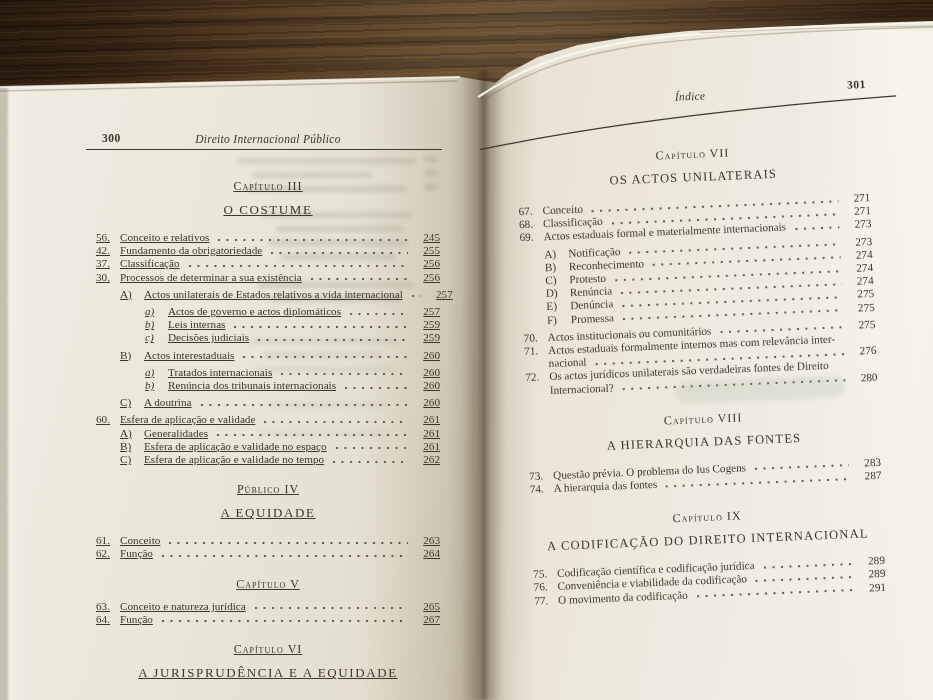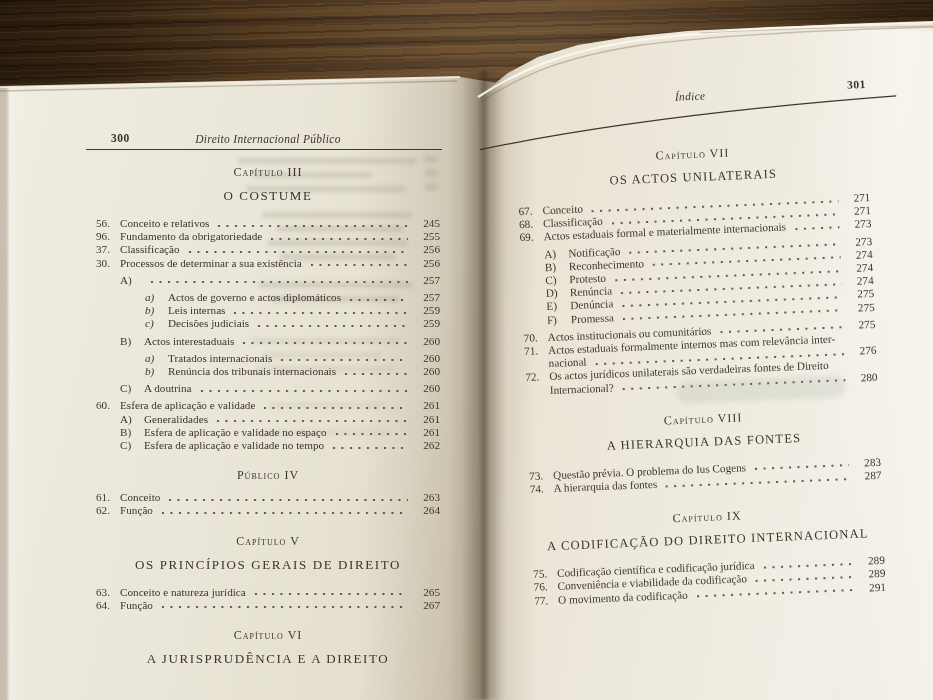--- a/index.html
+++ b/index.html
@@ -51,31 +51,31 @@
   .stamp{position:absolute;width:170px;height:22px;border-radius:11px;
          background:rgba(120,140,118,0.14);filter:blur(2.5px);}
 
   
   .inner{position:absolute;color:#3c352a;}
   .inner-left{left:96px;top:132px;width:344px;}
   .inner-right{left:48px;top:96px;width:352px;
                transform:rotate(-2.3deg);transform-origin:0 300px;}
   .phead{position:relative;height:18px;}
   .pnum{position:absolute;top:0;font-size:11.5px;font-weight:700;letter-spacing:0.5px;}
-  .pnum.l{left:15px;}
+  .pnum.l{left:6px;}
   .pnum.r{right:0;top:-4px;}
   .rtitle{position:absolute;left:0;right:0;text-align:center;top:1px;
           font-style:italic;font-size:11.5px;letter-spacing:0.3px;}
   .rule-left{position:absolute;left:-10px;right:-2px;top:17px;height:0;
              border-top:1.4px solid #3e372c;}
   .rule-right-svg{position:absolute;left:-38px;top:6px;overflow:visible;}
 
   
   .toc{position:relative;}
-  .toc-left{margin-top:15px;}
+  .toc-left{margin-top:29px;text-decoration:underline;}
   .toc-right{margin-top:40px;}
   .section{margin-top:16px;}
   .section:first-child{margin-top:0;}
   .toc-right .section{margin-top:21px;}
   .chapter{text-align:center;font-variant:small-caps;font-size:12px;
            letter-spacing:1px;margin-bottom:8px;}
   .title{text-align:center;font-size:13px;letter-spacing:1.6px;margin-bottom:13px;}
   .toc-right .title{font-size:12.5px;letter-spacing:1.2px;}
   .row{font-size:11.2px;line-height:13.2px;}
   .row.flex{display:flex;align-items:baseline;}
@@ -134,39 +134,40 @@
               <div class="chapter">Capítulo III</div>
               <div class="title">O COSTUME</div>
               <div class="entries">
                 <div class="row lvl0 flex">
                   <span class="num">56.</span>
                   <span class="txt">Conceito e relativos</span>
                   <span class="leader"></span>
                   <span class="pg">245</span>
                 </div>
                 <div class="row lvl0 flex">
-                  <span class="num">96.</span>
+                  <span class="num">42.</span>
                   <span class="txt">Fundamento da obrigatoriedade</span>
                   <span class="leader"></span>
                   <span class="pg">255</span>
                 </div>
                 <div class="row lvl0 flex">
                   <span class="num">37.</span>
                   <span class="txt">Classificação</span>
                   <span class="leader"></span>
                   <span class="pg">256</span>
                 </div>
                 <div class="row lvl0 flex">
                   <span class="num">30.</span>
                   <span class="txt">Processos de determinar a sua existência</span>
                   <span class="leader"></span>
                   <span class="pg">256</span>
                 </div>
                 <div class="row lvl1 gap flex">
                   <span class="num">A)</span>
+                  <span class="txt">Actos unilaterais de Estados relativos a vida internacional</span>
                   <span class="leader"></span>
                   <span class="pg">257</span>
                 </div>
                 <div class="row lvl2 gap flex">
                   <span class="num it">a)</span>
                   <span class="txt">Actos de governo e actos diplomáticos</span>
                   <span class="leader"></span>
                   <span class="pg">257</span>
                 </div>
                 <div class="row lvl2 flex">
@@ -226,56 +227,56 @@
                 <div class="row lvl1 flex">
                   <span class="num">C)</span>
                   <span class="txt">Esfera de aplicação e validade no tempo</span>
                   <span class="leader"></span>
                   <span class="pg">262</span>
                 </div>
               </div>
             </div>
             <div class="section">
               <div class="chapter">Público IV</div>
+              <div class="title">A EQUIDADE</div>
               <div class="entries">
                 <div class="row lvl0 flex">
                   <span class="num">61.</span>
                   <span class="txt">Conceito</span>
                   <span class="leader"></span>
                   <span class="pg">263</span>
                 </div>
                 <div class="row lvl0 flex">
                   <span class="num">62.</span>
                   <span class="txt">Função</span>
                   <span class="leader"></span>
                   <span class="pg">264</span>
                 </div>
               </div>
             </div>
             <div class="section">
               <div class="chapter">Capítulo V</div>
-              <div class="title">OS PRINCÍPIOS GERAIS DE DIREITO</div>
               <div class="entries">
                 <div class="row lvl0 flex">
                   <span class="num">63.</span>
                   <span class="txt">Conceito e natureza jurídica</span>
                   <span class="leader"></span>
                   <span class="pg">265</span>
                 </div>
                 <div class="row lvl0 flex">
                   <span class="num">64.</span>
                   <span class="txt">Função</span>
                   <span class="leader"></span>
                   <span class="pg">267</span>
                 </div>
               </div>
             </div>
             <div class="section">
               <div class="chapter">Capítulo VI</div>
-              <div class="title">A JURISPRUDÊNCIA E A DIREITO</div>
+              <div class="title">A JURISPRUDÊNCIA E A EQUIDADE</div>
             </div>
           </div>
       </div>
     </div>
 
     <div class="page page-right">
       <div class="inner inner-right">
         <div class="phead">
           <span class="rtitle">Índice</span>
           <span class="pnum r">301</span>

